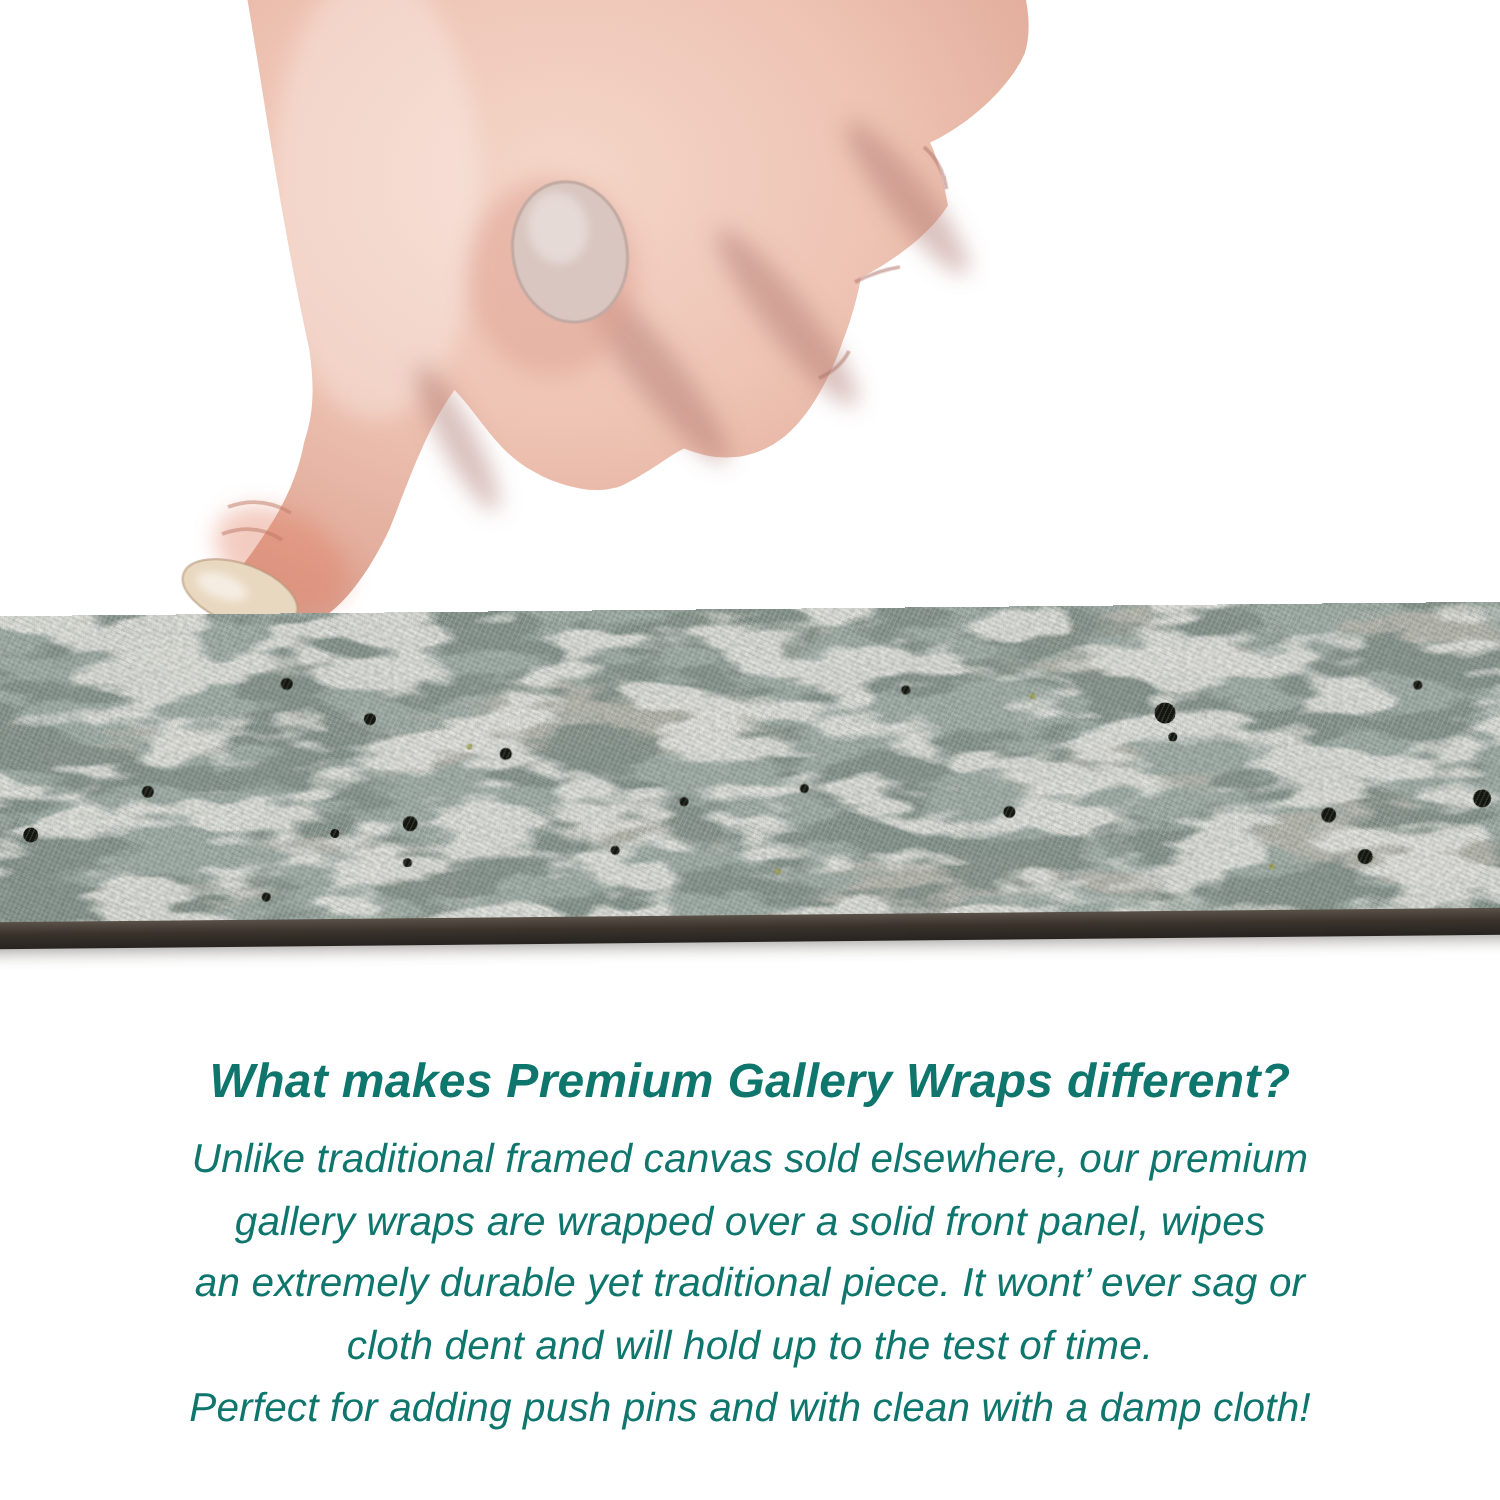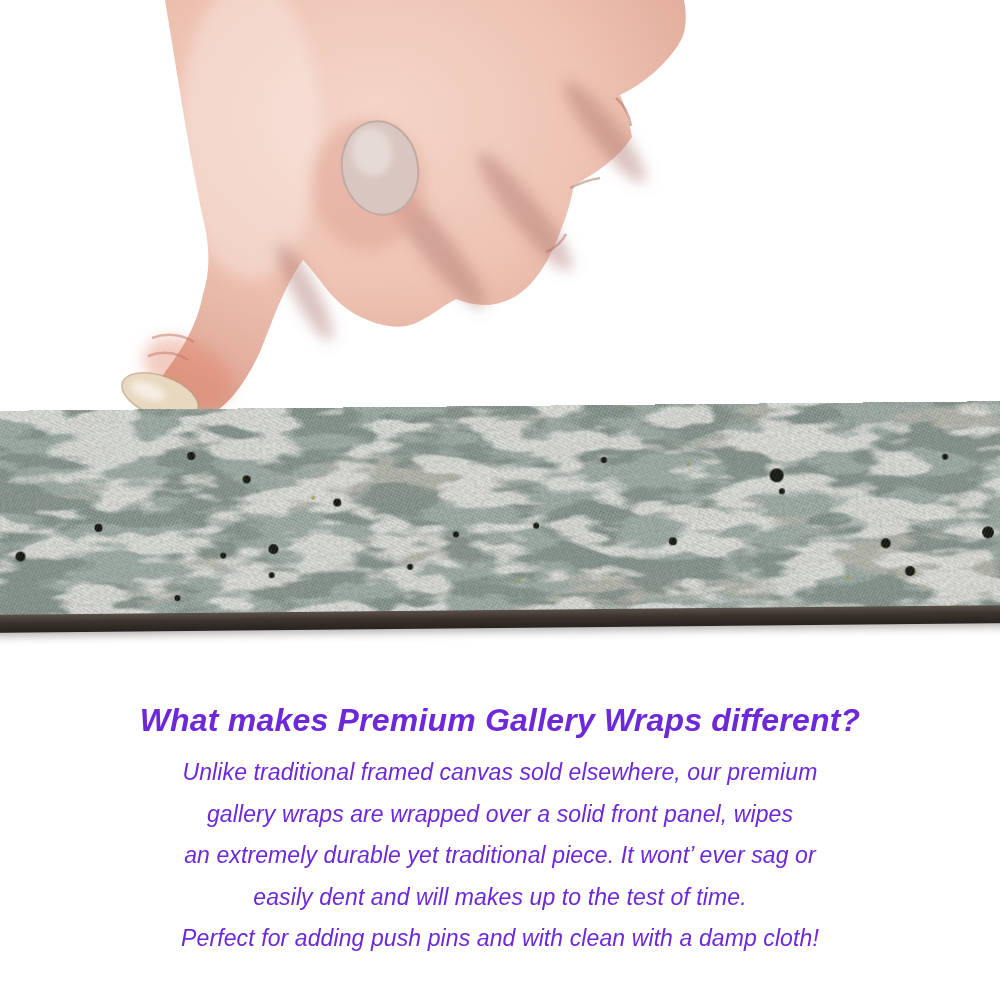--- a/index.html
+++ b/index.html
@@ -48,34 +48,34 @@
     width:100%;height:18px;
     background:linear-gradient(#5a5149 0%, #3a332c 45%, #272320 100%);
     box-shadow:0 5px 10px -2px rgba(70,64,58,0.45);
   }
 
   
   .caption{
     position:absolute;
     left:0;right:0;top:698px;
     text-align:center;
-    color:#6d28d9;
+    color:#0f766e;
   }
   .caption h1{
     margin:0 0 10px 0;
     font-size:32px;
     line-height:44px;
     font-style:italic;
     font-weight:700;
     letter-spacing:0.2px;
     white-space:nowrap;
   }
   .caption p{
     margin:0;
-    font-size:23px;
+    font-size:27px;
     line-height:41.5px;
     font-style:italic;
     font-weight:400;
     letter-spacing:0.1px;
     white-space:nowrap;
   }
 </style>
 </head>
 <body>
 
@@ -208,17 +208,17 @@
       </div>
       <div class="strip-edge"></div>
     </div>
   </div>
 
   <div class="caption">
     <h1>What makes Premium Gallery Wraps different?</h1>
     <p>Unlike traditional framed canvas sold elsewhere, our premium</p>
     <p>gallery wraps are wrapped over a solid front panel, wipes</p>
     <p>an extremely durable yet traditional piece. It wont’ ever sag or</p>
-    <p>easily dent and will makes up to the test of time.</p>
+    <p>cloth dent and will hold up to the test of time.</p>
     <p>Perfect for adding push pins and with clean with a damp cloth!</p>
   </div>
 
 </div>
 
 </body></html>

